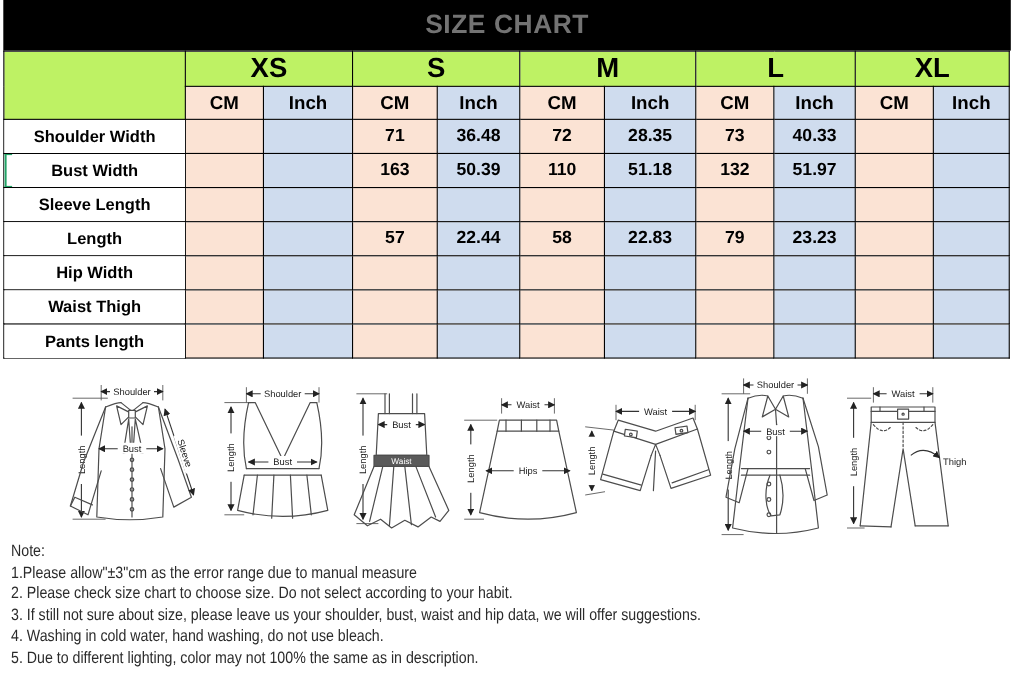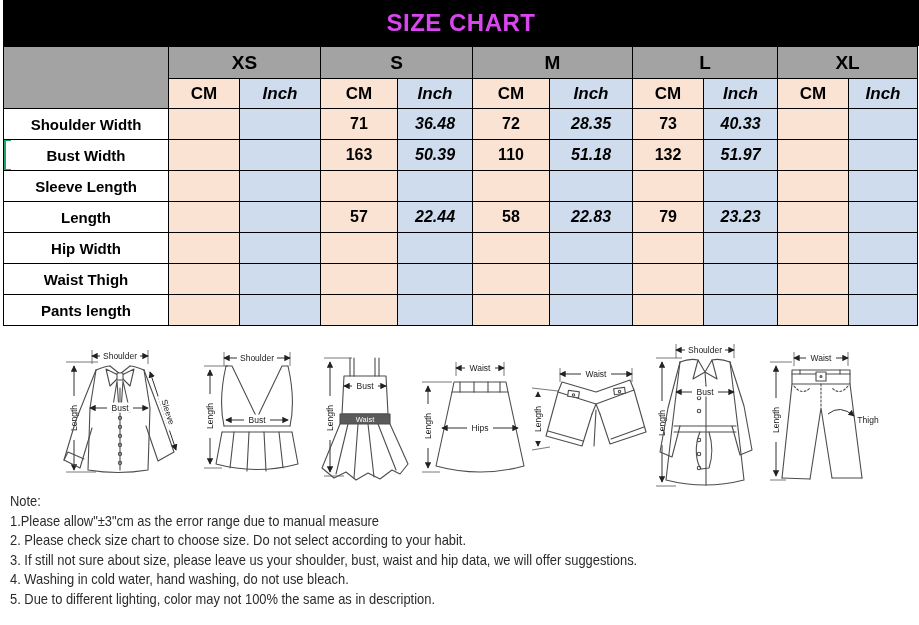--- a/index.html
+++ b/index.html
@@ -4,38 +4,38 @@
 <style>
   * { margin:0; padding:0; box-sizing:border-box; }
   html,body { width:919px; height:625px; }
   body {
     position:relative; background:#ffffff; overflow:hidden;
     font-family:"Liberation Sans", sans-serif; color:#000;
   }
   
   .title-bar {
     position:absolute; left:3px; top:0; width:916px; height:46px;
-    background:#000000; color:#d946ef;
+    background:#000000; color:#737373;
     display:flex; align-items:center; justify-content:center;
     font-size:24px; font-weight:bold; letter-spacing:0.5px;
   }
   
   table.size-table {
     position:absolute; left:3px; top:46px; width:914px;
     border-collapse:collapse; table-layout:fixed;
   }
   .size-table th, .size-table td {
     border:1px solid #000; text-align:center; vertical-align:middle;
     font-weight:bold; overflow:hidden; padding:0;
   }
-  .size-table tr.size-row th { height:32px; font-size:19px; background:#a3a3a3; }
+  .size-table tr.size-row th { height:32px; font-size:25px; background:#bef264; }
   .size-table th.corner { background:#ffffff; }
   .size-table tr.unit-row th { height:30px; font-size:17px;margin-top:48px; }
   .size-table .cm   { background:#fbe3d4; }
-  .size-table .inch { background:#cfdcee;font-style:italic; }
+  .size-table .inch { background:#cfdcee; }
   .size-table tbody th.row-label {
     background:#ffffff; font-size:15px; height:31px; position:relative;
   }
   .size-table tbody td { font-size:16px; height:31px; }
   .active-cell-marker {
     position:absolute; left:0; top:-1px; bottom:-1px; width:7px;
     border:2px solid #21a366; border-right:none; pointer-events:none;
   }
   
   svg.diagrams { position:absolute; left:0; top:328px; }

